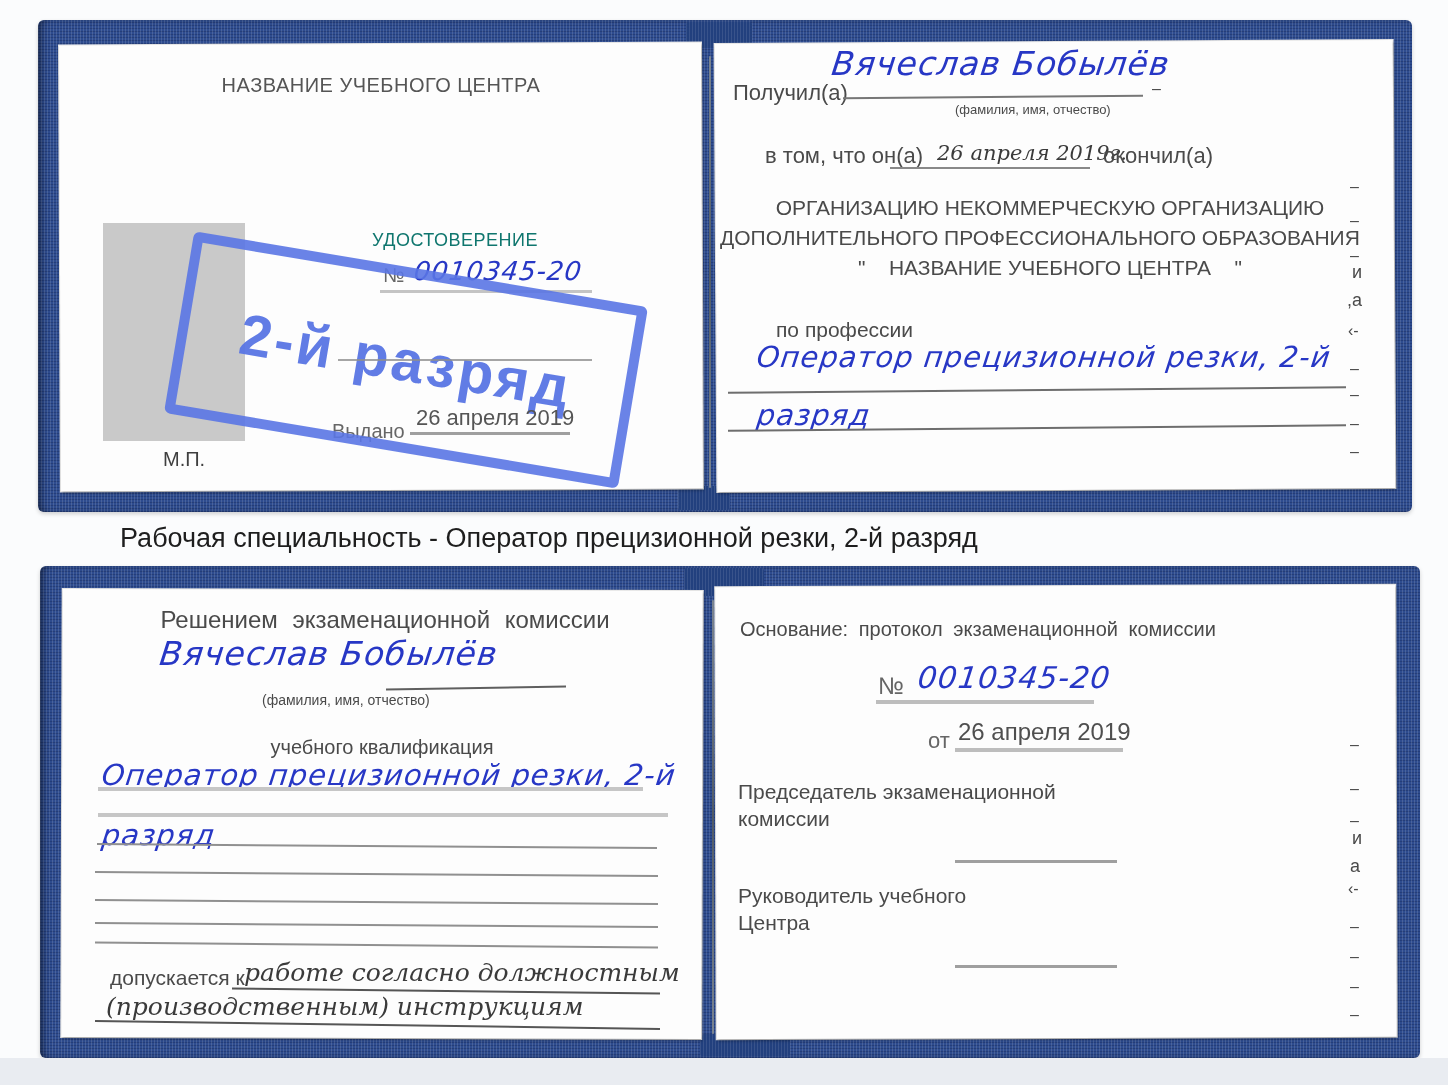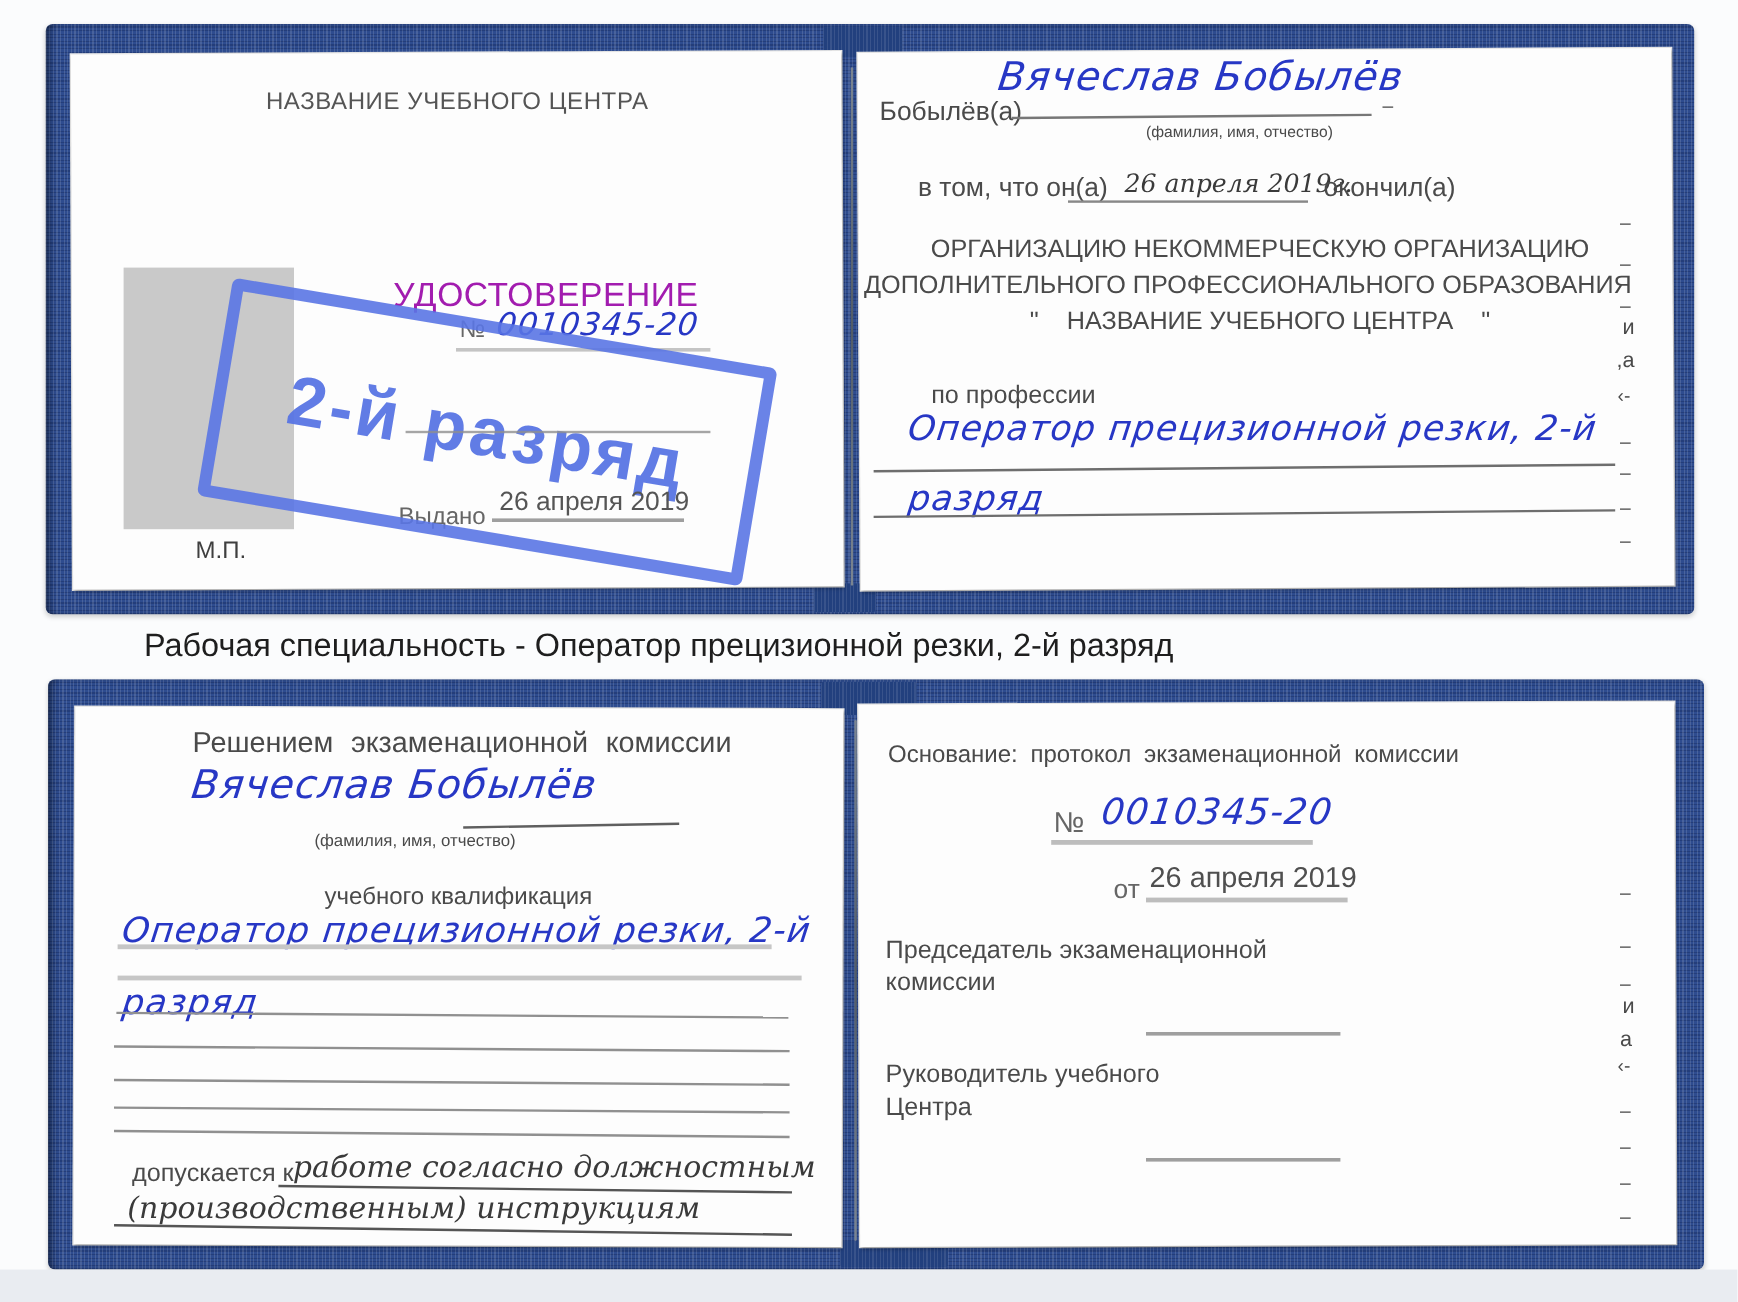--- a/index.html
+++ b/index.html
@@ -66,36 +66,36 @@
 <body>
 
 <div class="cover" style="left:38px;top:20px;width:1374px;height:492px;">
 </div>
 <div class="tab" style="left:686px;top:22px;width:66px;height:26px;"></div>
 <div class="tab" style="left:678px;top:486px;width:52px;height:24px;"></div>
 
 <div class="page" style="left:60px;top:44px;width:642px;height:446px;transform:rotate(-0.25deg);"></div>
 <div class="lbl" style="left:60px;top:74px;width:642px;text-align:center;font-size:20px;letter-spacing:.5px;color:#555;">НАЗВАНИЕ УЧЕБНОГО ЦЕНТРА</div>
 <div class="placeholder" style="left:103px;top:223px;width:142px;height:218px;"></div>
-<div class="lbl" style="left:245px;top:230px;width:420px;text-align:center;font-size:28px;letter-spacing:.5px;color:#a21caf;">УДОСТОВЕРЕНИЕ</div>
+<div class="lbl" style="left:245px;top:230px;width:420px;text-align:center;font-size:18px;letter-spacing:.5px;color:#0f766e;">УДОСТОВЕРЕНИЕ</div>
 <span class="lbl gray" style="left:383px;top:264px;font-size:20px;">№</span>
 <span class="hand" style="left:414px;top:256px;font-size:26px;">0010345-20</span>
 <div class="ln" style="left:380px;top:290px;width:212px;height:3px;background:#c4c4c4;"></div>
 <div class="ln over" style="left:338px;top:359px;width:254px;background:#8f8f8f;opacity:.8;"></div>
 <span class="lbl gray" style="left:332px;top:420px;font-size:20px;">Выдано</span>
 <span class="lbl" style="left:416px;top:405px;font-size:22px;color:#555;z-index:6;">26 апреля 2019</span>
 <div class="ln over" style="left:410px;top:432px;width:160px;height:3px;background:#9f9f9f;"></div>
 <span class="lbl" style="left:163px;top:448px;font-size:20px;color:#3f3f3f;">М.П.</span>
 <div class="stamp">2-й разряд</div>
 
 <div class="fold" style="left:709px;top:56px;height:432px;"></div>
 
 <div class="page" style="left:716px;top:42px;width:678px;height:448px;transform:rotate(-0.35deg);"></div>
 <span class="hand" style="left:832px;top:44px;font-size:33px;">Вячеслав Бобылёв</span>
-<span class="lbl" style="left:733px;top:80px;font-size:22px;">Бобылёв(а)</span>
+<span class="lbl" style="left:733px;top:80px;font-size:22px;">Получил(а)</span>
 <div class="ln" style="left:843px;top:96px;width:300px;background:#777;transform:rotate(-0.5deg);"></div>
 <span class="lbl" style="left:955px;top:102px;font-size:13px;">(фамилия, имя, отчество)</span>
 <span class="lbl" style="left:733px;top:143px;font-size:22px;margin-left:32px;">в том, что он(а)</span>
 <span class="ital" style="left:897px;top:141px;font-size:21px;margin-left:40px;">26 апреля 2019г.</span>
 <div class="ln" style="left:890px;top:167px;width:200px;background:#888;"></div>
 <span class="lbl" style="left:1103px;top:143px;font-size:22px;">окончил(а)</span>
 <div class="lbl" style="left:720px;top:196px;width:660px;text-align:center;font-size:21px;">ОРГАНИЗАЦИЮ НЕКОММЕРЧЕСКУЮ ОРГАНИЗАЦИЮ</div>
 <div class="lbl" style="left:720px;top:226px;width:660px;text-align:left;font-size:21px;">ДОПОЛНИТЕЛЬНОГО ПРОФЕССИОНАЛЬНОГО ОБРАЗОВАНИЯ</div>
 <div class="lbl" style="left:720px;top:256px;width:660px;text-align:center;font-size:21px;white-space:pre;">"    НАЗВАНИЕ УЧЕБНОГО ЦЕНТРА    "</div>
 <span class="lbl" style="left:760px;top:318px;font-size:21px;margin-left:16px;">по профессии</span>

